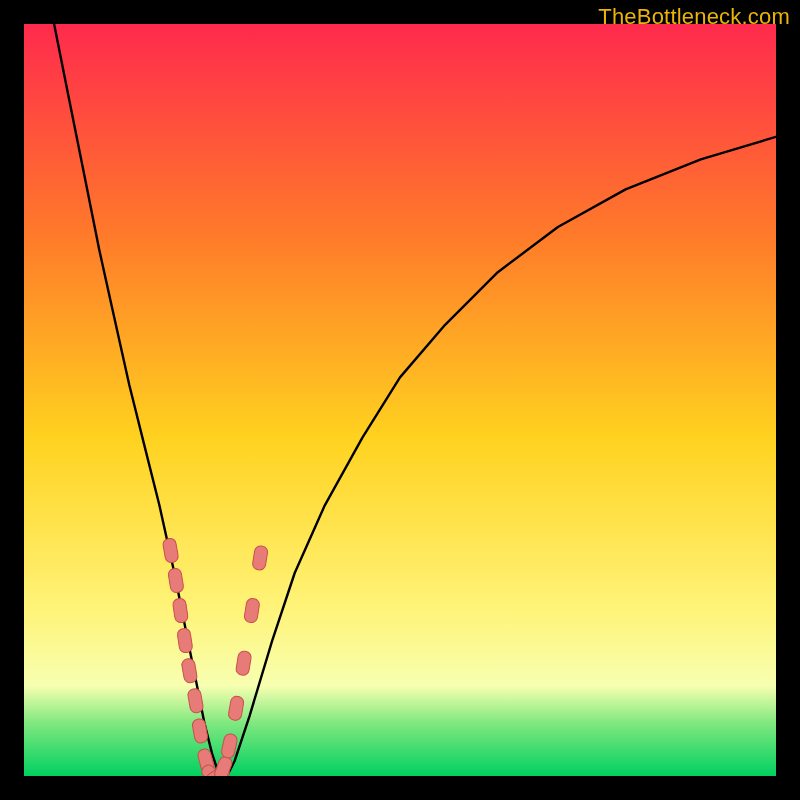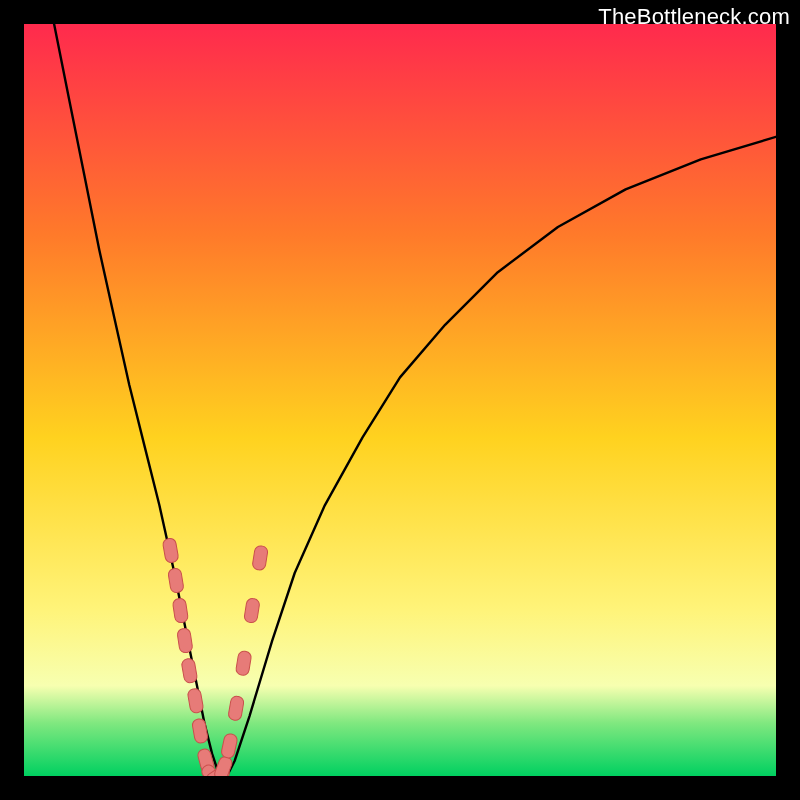--- a/index.html
+++ b/index.html
@@ -24,21 +24,21 @@
     left: 24px;
     top: 24px;
     width: 752px;
     height: 752px;
     overflow: hidden;
   }
   .watermark {
     position: absolute;
     top: 4px;
     right: 10px;
-    color: #ffffff;
+    color: #eab308;
     font-size: 22px;
     font-weight: 500;
     letter-spacing: 0.2px;
     user-select: none;
   }
   svg { display: block; }
 </style>
 </head>
 <body>
 

